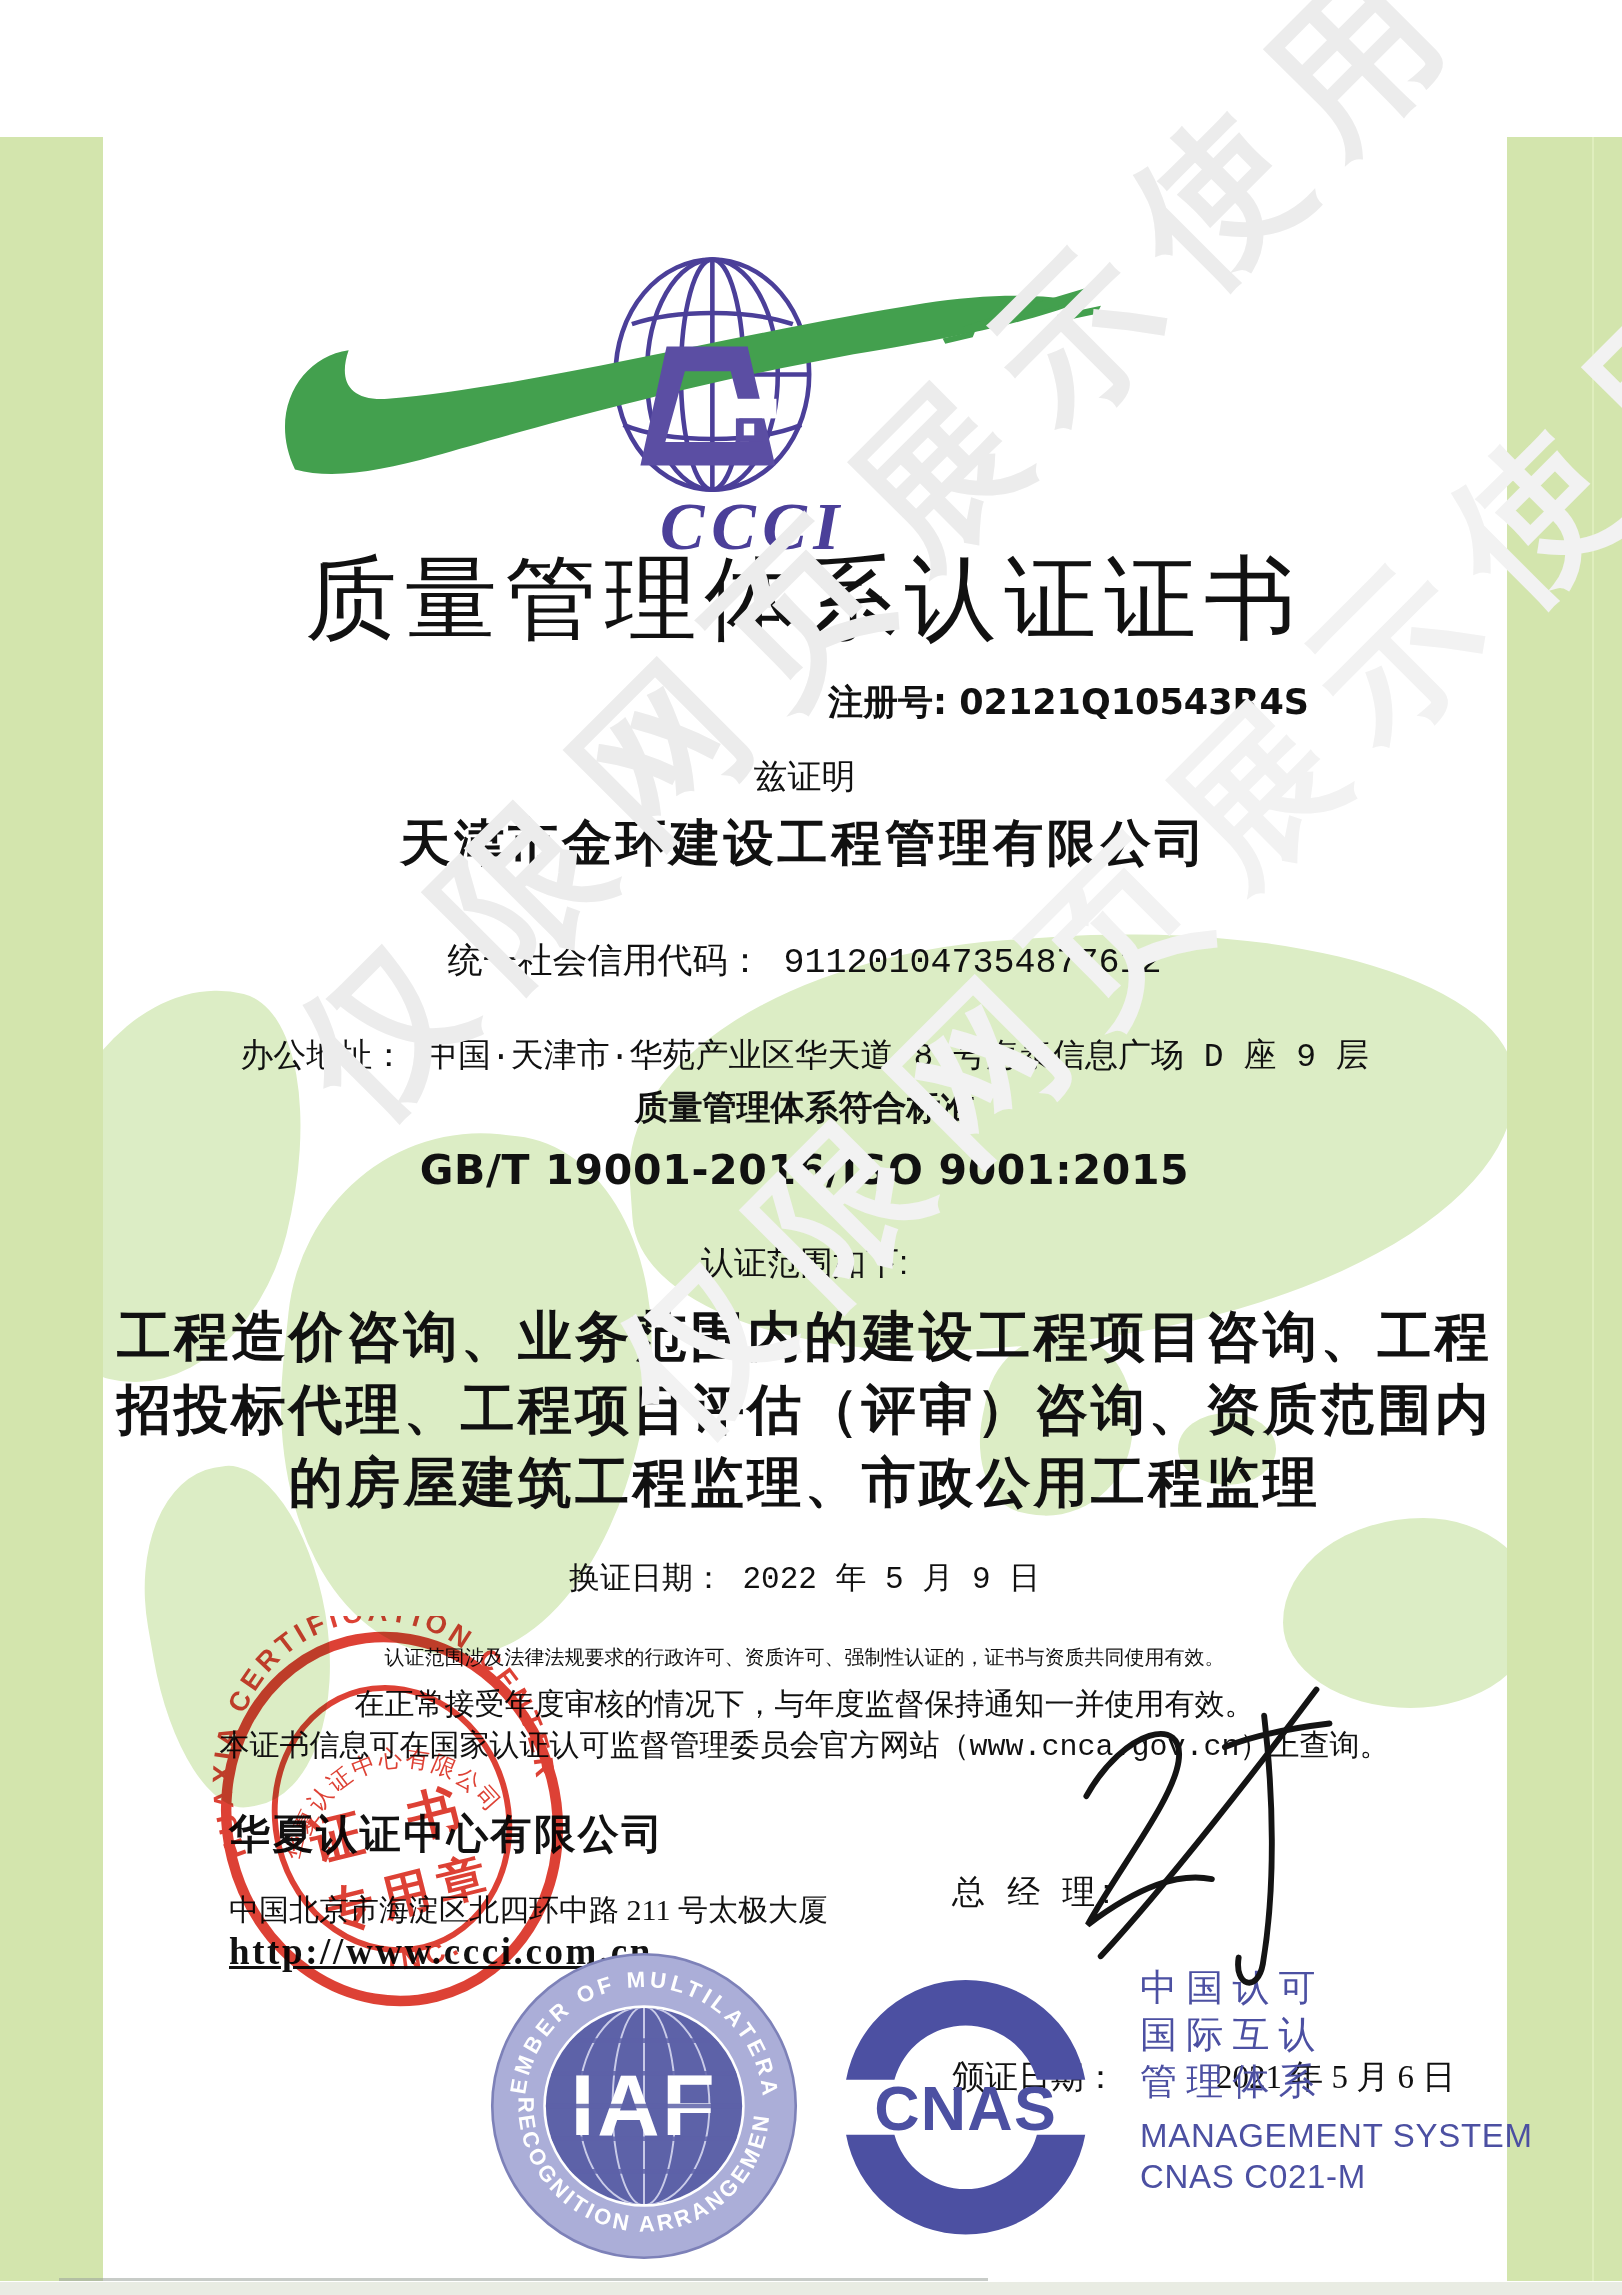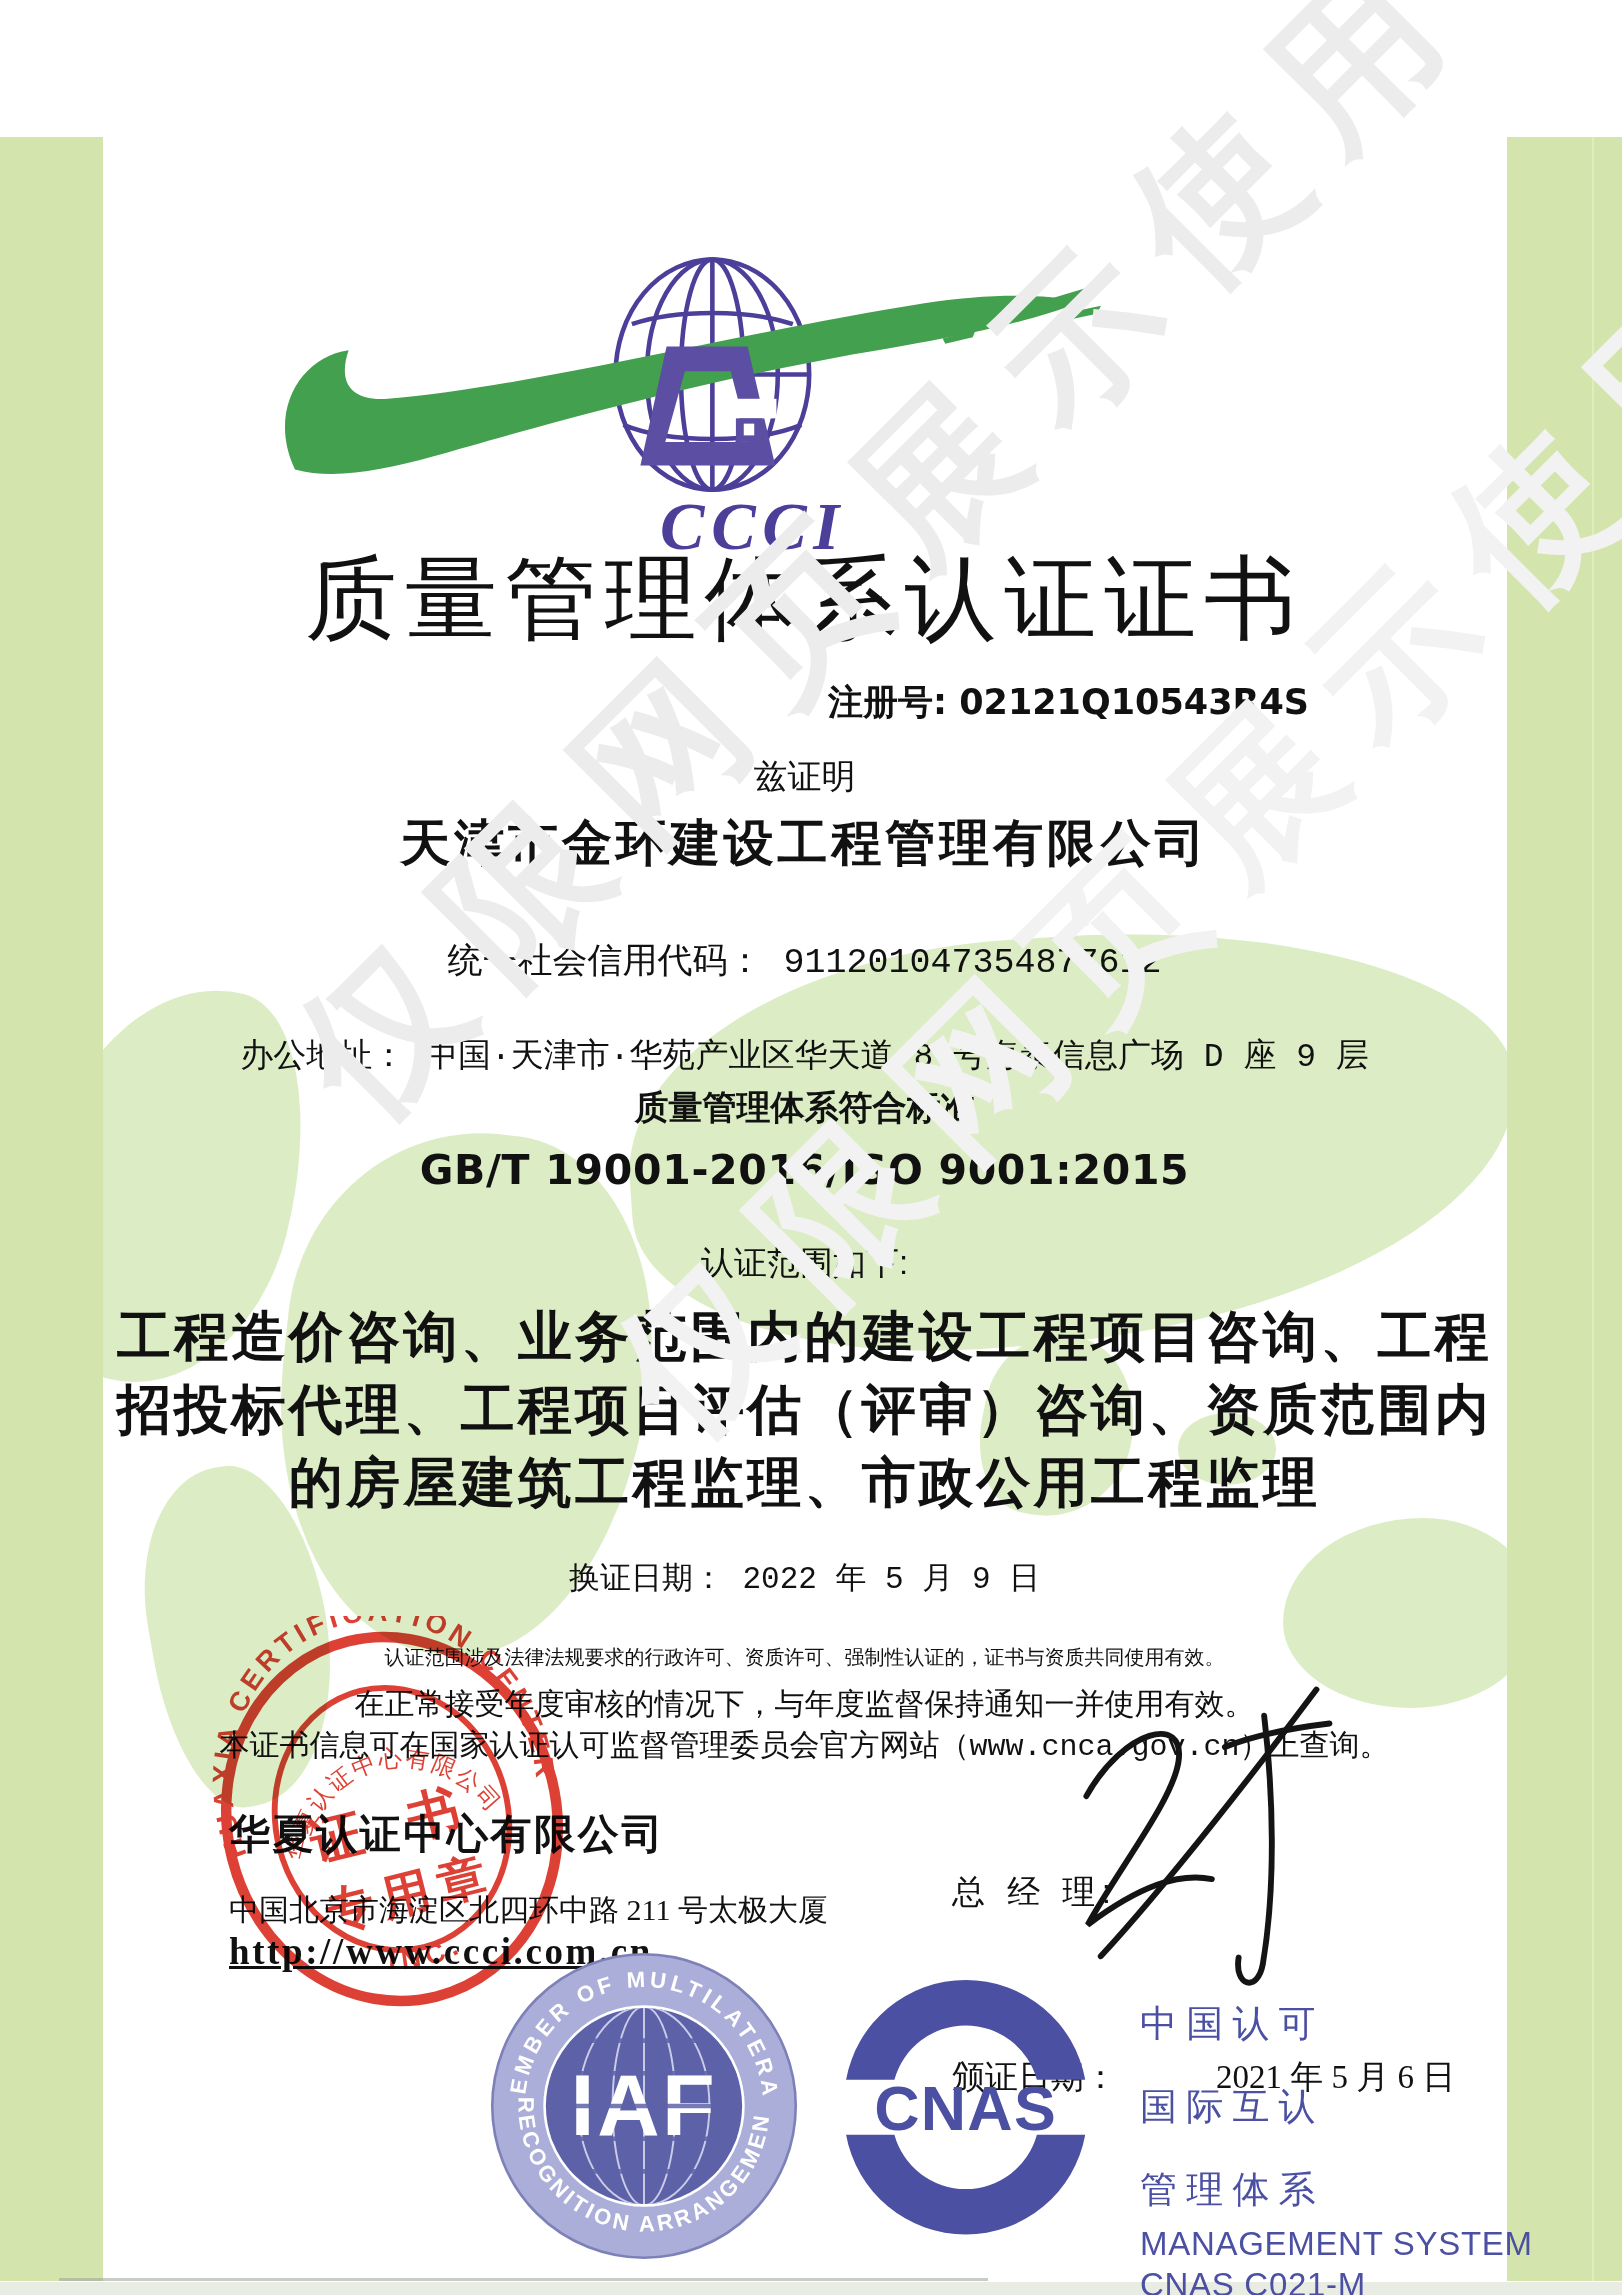--- a/index.html
+++ b/index.html
@@ -41,21 +41,21 @@
   .issuer-addr{position:absolute;left:229px;top:1890px;z-index:10;font-size:30px;}
   .issuer-url{position:absolute;left:229px;top:1930px;z-index:10;font-size:37px;font-weight:bold;
               text-decoration:underline;letter-spacing:2.6px;font-family:"Liberation Serif",serif;}
   .gm{position:absolute;left:952px;top:1870px;z-index:10;font-size:33px;letter-spacing:6.5px;
       font-family:"Liberation Sans","DejaVu Sans",sans-serif;}
   .issue-row{position:absolute;left:952px;top:2055px;z-index:10;font-size:33px;}
   .issue-row .date{margin-left:99px;}
   
   .accr{position:absolute;left:1140px;top:1964px;z-index:10;color:#4c50a2;
         font-family:"Liberation Sans","DejaVu Sans",sans-serif;}
-  .accr .cn{font-size:37px;letter-spacing:9.2px;line-height:47px;margin-top:36px;}
+  .accr .cn{font-size:37px;letter-spacing:9.2px;line-height:47px;}
   .accr .en{font-size:33px;line-height:41px;letter-spacing:0.7px;}
   .accr .en.first{margin-top:10px;}
   
   .logo-svg{position:absolute;left:249px;top:247px;z-index:10;}
   .stamp-svg{position:absolute;left:209px;top:1616px;z-index:30;mix-blend-mode:multiply;opacity:.95;}
   .sig-svg{position:absolute;left:1047px;top:1649px;z-index:12;}
   .iaf-svg{position:absolute;left:489px;top:1951px;z-index:10;}
   .cnas-svg{position:absolute;left:821px;top:1970px;z-index:10;}
   
   .wm{position:absolute;z-index:60;width:1570px;text-align:center;white-space:nowrap;

